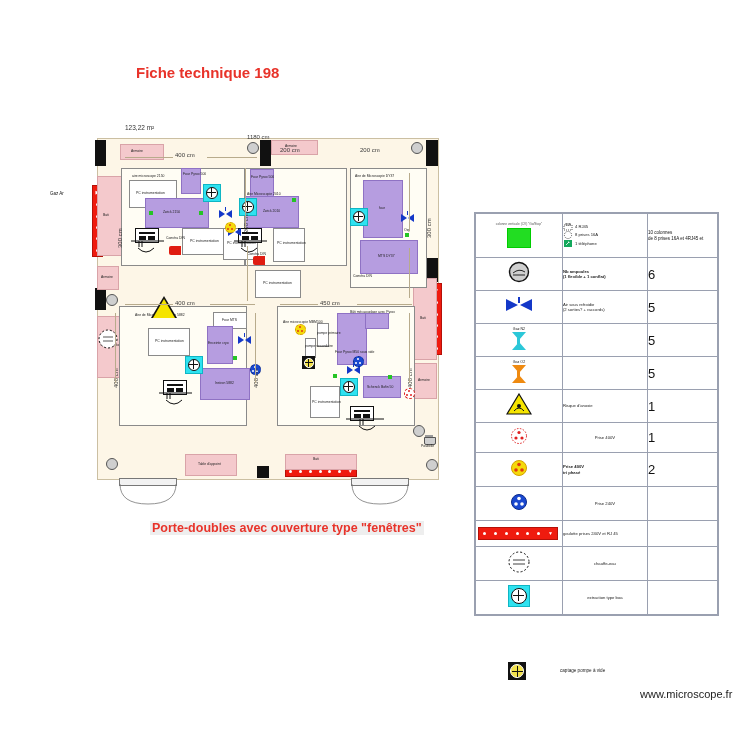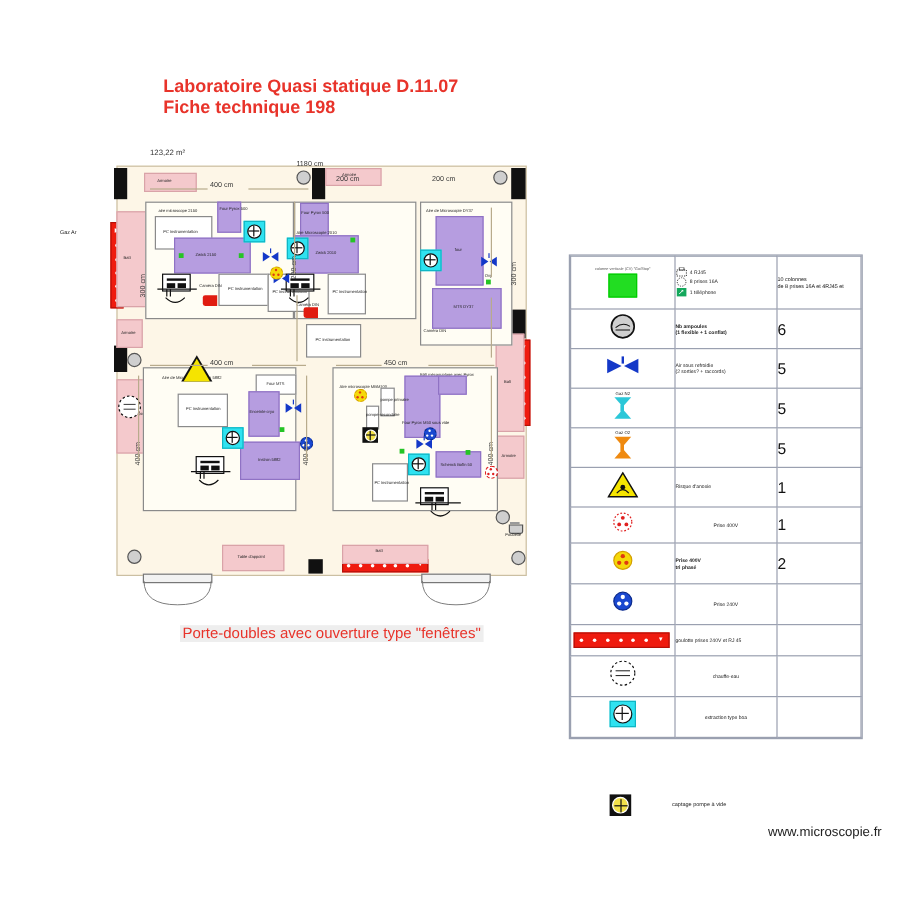--- a/index.html
+++ b/index.html
@@ -77,21 +77,21 @@
 
   
   .desk{position:absolute;border:1px solid #111;background:#fff;}
   .desk .k{position:absolute;background:#111;}
 
   
   .door{position:absolute;}
   .door .panel{position:absolute;left:0;top:0;right:0;height:6px;background:#f2f2f2;border:1px solid #777;}
   .door svg{position:absolute;left:0;top:6px;}
 
-  #bottomnote{left:150px;top:521px;color:#e8332a;font-size:12.5px;font-weight:normal;background:#eeeeee;padding:0 2px;white-space:nowrap;}
+  #bottomnote{left:150px;top:521px;color:#e8332a;font-size:12.5px;font-weight:bold;background:#eeeeee;padding:0 2px;white-space:nowrap;}
 
   
   #legend{left:474px;top:212px;width:243px;border:1px solid #9aa0b0;border-collapse:collapse;}
   #legend table{border-collapse:collapse;width:243px;}
   #legend td{border:1px solid #9aa0b0;vertical-align:middle;padding:0;}
   .lg-ic{width:86px;height:100%;text-align:center;position:relative;}
   .lg-tx{width:85px;font-size:4.2px;color:#222;padding-left:4px;line-height:5.5px;}
   .lg-qt{width:70px;font-size:13px;color:#111;padding-left:7px;}
   .lg-qt.small{font-size:4.5px;padding-left:4px;line-height:5.5px;}
   .icbox{position:relative;display:inline-block;}
@@ -99,21 +99,20 @@
   #lastrow{left:508px;top:662px;}
   #lastrow .lab{position:absolute;left:52px;top:6px;font-size:4.6px;color:#222;white-space:nowrap;}
 
   #footer{left:640px;top:688px;font-size:11px;color:#222;}
   #gazar{left:50px;top:191px;font-size:4.5px;color:#111;}
 </style>
 </head>
 <body>
 
 <div class="abs" id="title">
-  <div>Laboratoire Quasi statique D.11.07</div>
   <div>Fiche technique 198</div>
 </div>
 
 <div class="abs" id="area-label">123,22 m²</div>
 <div class="abs" id="gazar">Gaz Ar</div>
 
 <div class="abs" id="plan">
 
   <div class="floor" style="left:2px;top:10px;width:340px;height:340px;border:1px solid #cbbfa2;"></div>
 
@@ -643,13 +642,13 @@
 
 <div class="abs" id="lastrow">
   <div class="pump" style="position:relative;width:18px;height:18px;">
     <span class="in" style="left:2px;top:2px;right:2px;bottom:2px;"></span>
     <span class="h" style="left:3.5px;top:8.5px;width:11px;"></span>
     <span class="v" style="left:8.5px;top:3.5px;height:11px;"></span>
   </div>
   <div class="lab">captage pompe à vide</div>
 </div>
 
-<div class="abs" id="footer">www.microscopie.fr</div>
+<div class="abs" id="footer">www.microscope.fr</div>
 
 </body></html>

